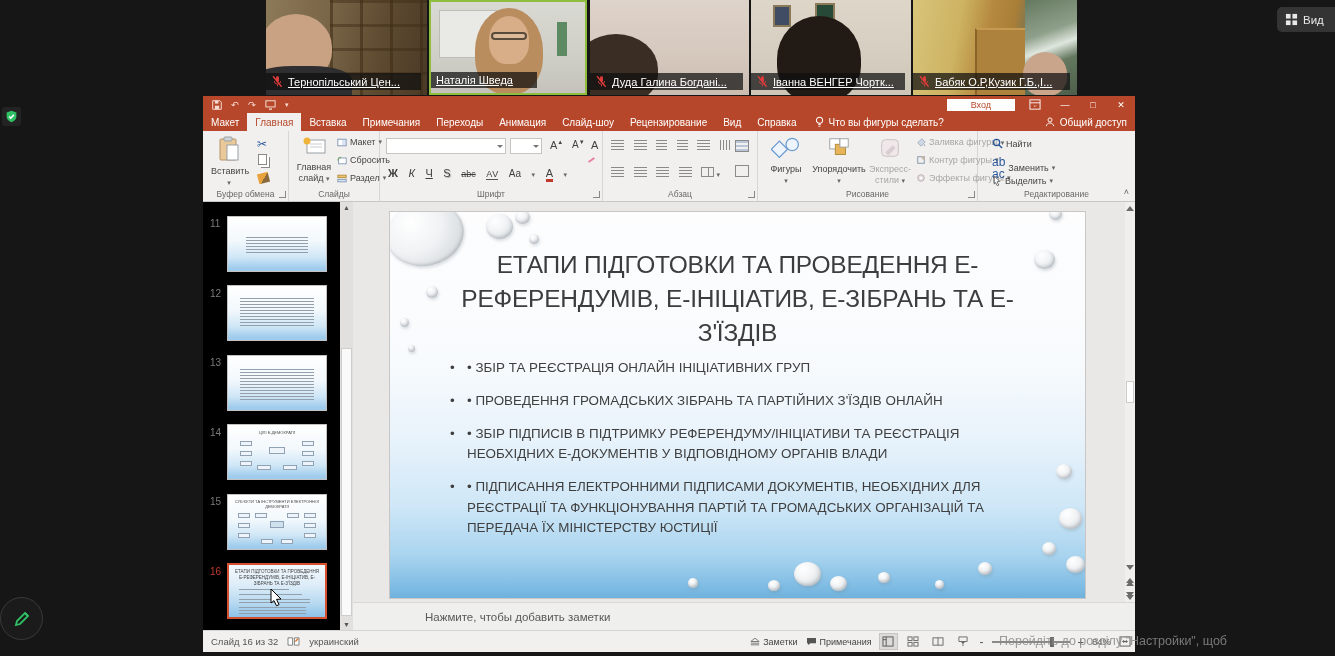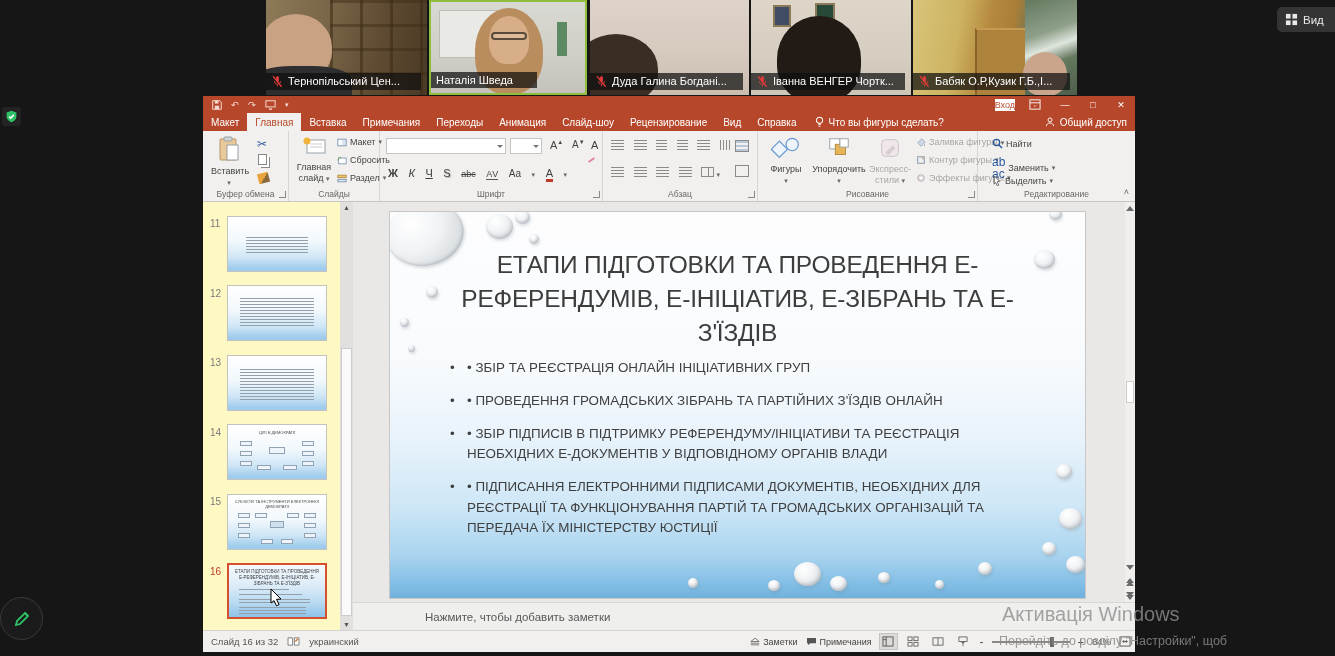--- a/index.html
+++ b/index.html
@@ -4,44 +4,44 @@
 <style>
   * { margin:0; padding:0; box-sizing:border-box; }
   html,body { width:1335px; height:656px; background:#141414; overflow:hidden;
     font-family:"Liberation Sans","DejaVu Sans",sans-serif; }
   .abs { position:absolute; }
   #stage { position:relative; width:1335px; height:656px; background:#161616; }
 
   
   .tile { position:absolute; top:0; height:95px; overflow:hidden; background:#333; }
   .tile.active { border:2px solid #8fbe3f; }
-  .vlabel { position:absolute; left:0; bottom:5px; display:flex; gap:4px;
+  .vlabel { position:absolute; left:0; bottom:5px; display:flex; align-items:center; gap:4px;
     background:rgba(15,15,15,.72); color:#fff; font-size:11px; padding:2px 24px 2px 5px; max-width:96%;
-    white-space:nowrap; overflow:hidden; }
+    white-space:nowrap; overflow:hidden;text-decoration:underline; }
   .mic { width:13px; height:13px; flex:0 0 auto; }
   .headshape { position:absolute; border-radius:50% 50% 42% 42%; }
   .viewbtn { position:absolute; top:7px; left:1277px; width:72px; height:25px; background:#343434;
     border-radius:5px; color:#e8e8e8; font-size:11.5px; display:flex; align-items:center; gap:5px;
     padding-left:8px; }
 
   
   .shieldbtn { position:absolute; left:2px; top:107px; width:19px; height:19px; background:#232323;
     border-radius:3px; display:flex; align-items:center; justify-content:center; }
   .penbtn { position:absolute; left:0px; top:597px; width:43px; height:43px; border:1px solid #3a3a3a;
     border-radius:50%; background:#1b1b1b; display:flex; align-items:center; justify-content:center; }
 
   
   #ppt { position:absolute; left:203px; top:96px; width:932px; height:556px; background:#f1f0ee; }
   .titlebar { position:absolute; left:0; top:0; width:100%; height:17px; background:#b7472a;
     color:#fbe9e3; display:flex; align-items:center; font-size:9.5px; }
   .qat { display:flex; align-items:center; gap:9px; padding-left:9px; width:110px; }
   .qat svg, .qat span { opacity:.9; }
   .tb-title { position:absolute; left:0; right:0; text-align:center; font-size:9.5px; color:#ffffff; }
   .tb-right { position:absolute; right:0; top:0; height:17px; display:flex; align-items:center; }
-  .signin { background:#ffffff; color:#b7472a; font-size:9px; padding:1px 0; margin-right:14px; }
+  .signin { background:#ffffff; color:#b7472a; font-size:9px; padding:1px 24px; margin-right:14px; }
   .wbtn { width:28px; height:17px; display:flex; align-items:center; justify-content:center;
     color:#ffffff; font-size:9px; }
   .tabs { position:absolute; left:0; top:17px; width:100%; height:18px; background:#b7472a;
     display:flex; align-items:center; color:#ffffff; font-size:10px; }
   .tab { padding:2px 8px; height:18px; display:flex; align-items:center; }
   .tab.active { background:#f1f0ee; color:#b7472a; }
   .tellme { display:flex; align-items:center; gap:5px; margin-left:10px; }
   .share { position:absolute; right:8px; display:flex; align-items:center; gap:5px; font-size:10px; }
 
   
@@ -59,21 +59,21 @@
   .combo { background:#fff; border:1px solid #c6c4c2; height:16px; position:absolute; top:7px; }
   .combo:after { content:""; position:absolute; right:2px; top:6px; border:3px solid transparent;
     border-top-color:#777; }
   .fbtn { display:inline-block; margin-right:8px; font-size:11px; color:#3f3f3f; }
   .li { display:inline-block; width:13px; height:10px; margin-right:7px;
     background:repeating-linear-gradient(180deg,#8a8a8a 0 1px,rgba(0,0,0,0) 1px 3px); }
   .chev { position:absolute; right:6px; bottom:4px; color:#666; font-size:9px; }
 
   
   .mainarea { position:absolute; left:150px; top:106px; width:772px; height:400px; background:#e9e8e7; }
-  .thumbpanel { position:absolute; left:0; top:106px; width:150px; height:428px; background:#fef9c3;
+  .thumbpanel { position:absolute; left:0; top:106px; width:150px; height:428px; background:#000000;
     border-right:1px solid #d4d2d0; overflow:hidden; }
   .tnum { position:absolute; left:7px; font-size:10px; color:#7a7a7a; }
   .tnum.sel { color:#c0392b; }
   .thumb { position:absolute; left:24px; width:100px; height:56px; background:#fff;
     border:1px solid #c4c2c0; overflow:hidden; }
   .thumb.sel { border:2px solid #d4502e; }
   .tgrad { position:absolute; inset:0;
     background:linear-gradient(180deg,#ffffff 0%,#f2f8fc 45%,#cfe6f6 75%,#9fccec 95%); }
   .ftxt { position:absolute; background:repeating-linear-gradient(180deg,#93a0ab 0 1px,rgba(0,0,0,0) 1px 3px); }
   .minititle { position:absolute; left:6%; width:88%; text-align:center; font-size:4px; color:#4a4a4a;
@@ -651,16 +651,15 @@
             <path d="M4 6h5M4 6l1.5-1.5M4 6l1.5 1.5M9 6L7.5 4.5M9 6L7.5 7.5" stroke="#555" fill="none"></path>
           </svg>
       </div>
     </div>
   </div>
 
   <svg class="cursor" style="left:270px;top:588px;" width="14" height="20" viewBox="0 0 14 20">
     <path d="M1 1l10 10-4.5.4 2.6 5.2-2.6 1.2-2.5-5.2L1 15z" fill="#fff" stroke="#000" stroke-width="1"></path>
   </svg>
 
-  <div class="wm1">Активація Windows</div>
   <div class="wm2">Перейдіть до розділу "Настройки", щоб</div>
 
 </div>
 
 </body></html>

